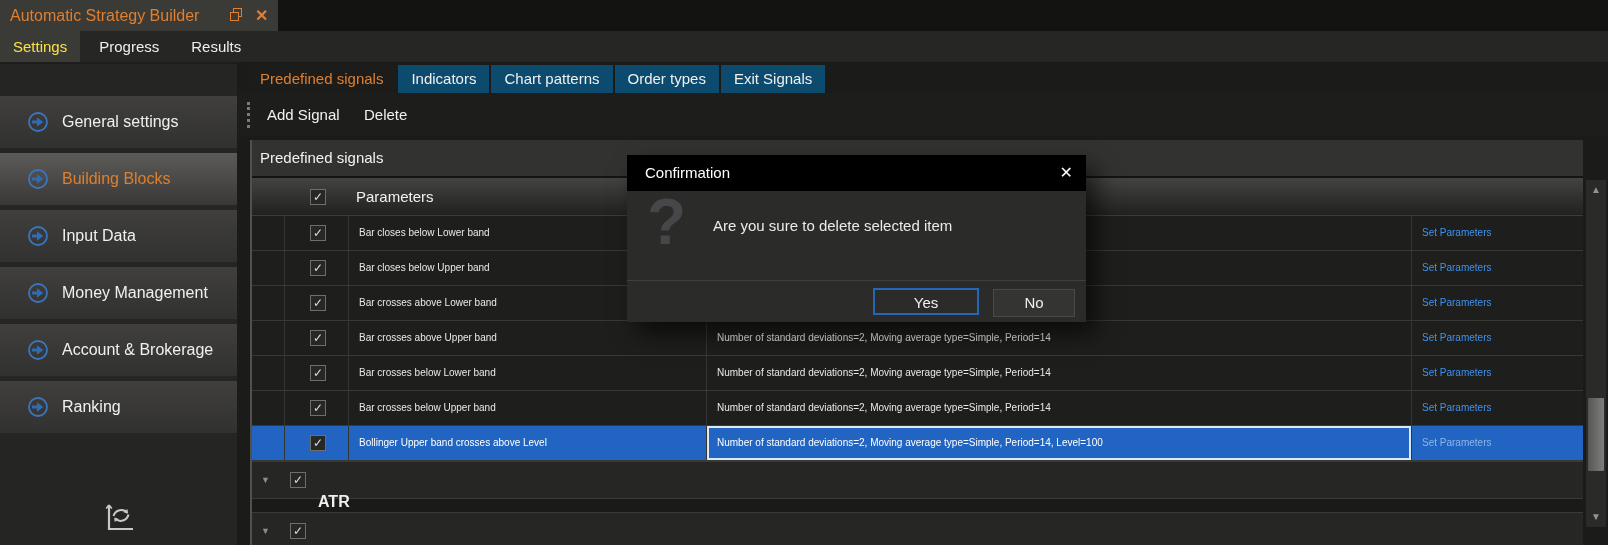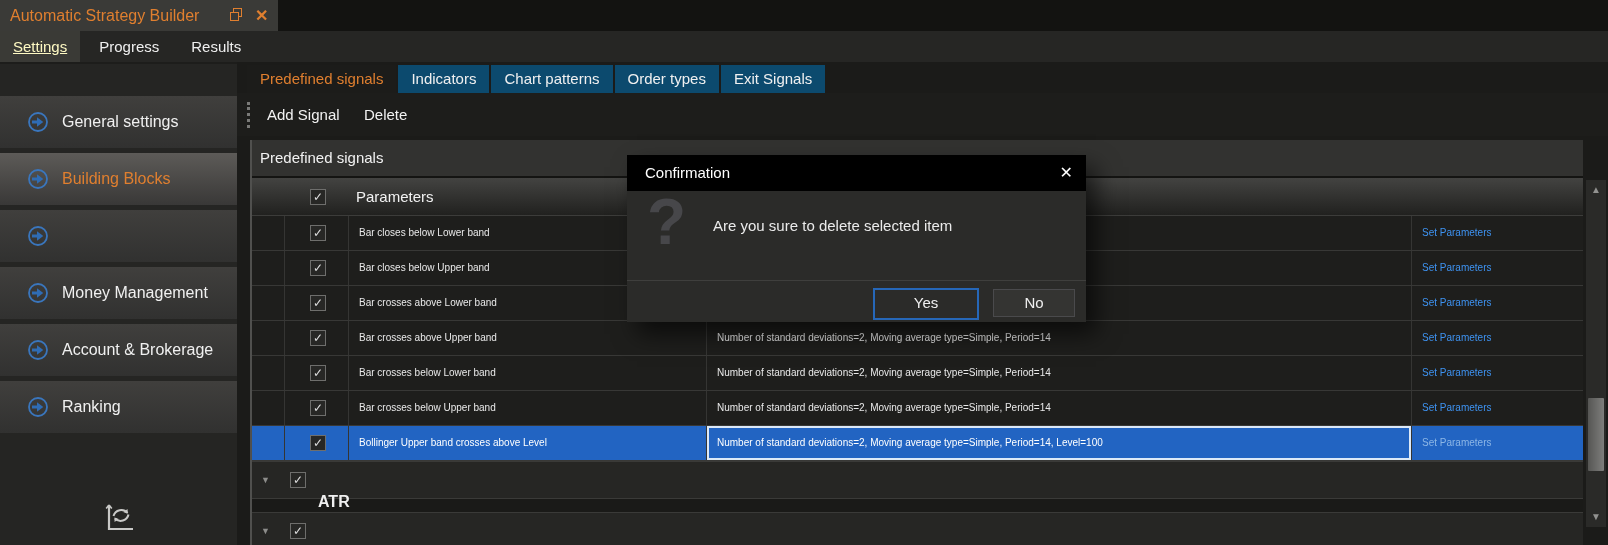--- a/index.html
+++ b/index.html
@@ -11,21 +11,21 @@
   .title-tab { position:absolute; left:0; top:0; width:278px; height:31px; background:#3a3a37; }
   .title-text { position:absolute; left:10px; top:0; line-height:31px; font-size:16px; color:#e07f2f; white-space:nowrap;text-align:center; }
   .restore-icon { position:absolute; left:230px; top:8px; width:14px; height:14px; }
   .restore-icon .sq1 { position:absolute; left:3px; top:0; width:9px; height:9px; border:1.5px solid #e07f2f; }
   .restore-icon .sq2 { position:absolute; left:0; top:4px; width:9px; height:9px; border:1.5px solid #e07f2f; background:#3a3a37; }
   .win-close { position:absolute; left:255px; top:0; line-height:31px; font-size:16px; color:#e07f2f; font-weight:bold; }
 
   
   .menubar { position:absolute; left:0; top:31px; width:1608px; height:31px; background:#262624; display:flex; }
   .apptab { padding:0 13px; line-height:31px; font-size:15px; color:#efefef; margin-right:6px; }
-  .apptab.active { background:#3a3a36; color:#fef9c3;text-decoration:underline; }
+  .apptab.active { background:#3a3a36; color:#fde047; }
 
   
   .sidebar { position:absolute; left:0; top:62px; width:237px; height:483px; background:#252523; border-top:2px solid #1d1d1b; }
   .side-item { position:relative; height:52px; margin-bottom:5px; background:linear-gradient(180deg,#403f3d,#313130); }
   .side-item:first-child { margin-top:32px; }
   .side-item.active { background:linear-gradient(180deg,#5d5b58,#393837); }
   .side-icon { position:absolute; left:27px; top:15px; width:22px; height:22px; }
   .side-label { position:absolute; left:62px; top:0; line-height:52px; font-size:16px; color:#f0f0f0; white-space:nowrap; }
   .side-item.active .side-label { color:#e07f2f; }
   .reset-icon { position:absolute; left:100px; top:435px; width:36px; height:36px; }
@@ -79,21 +79,21 @@
 
   
   .modal { position:absolute; left:627px; top:155px; width:459px; height:167px; background:#2b2b29; box-shadow:10px 12px 22px rgba(0,0,0,0.6); z-index:50; }
   .modal-title { height:36px; background:#000000; color:#ffffff; font-size:15px; line-height:36px; padding-left:18px; }
   .modal-close { position:absolute; right:13px; top:0; line-height:36px; font-size:16px; color:#ffffff; }
   .modal-body { position:relative; height:89px; }
   .qmark { position:absolute; left:20px; top:-6px; font-size:64px; font-weight:bold; color:#47474a; }
   .modal-msg { position:absolute; left:86px; top:26px; font-size:15px; color:#ebebeb; white-space:nowrap; }
   .modal-footer { position:absolute; left:0; bottom:0; width:459px; height:42px; border-top:1px solid #3f3f3d; }
   .btn { position:absolute; font-size:15px; color:#f0f0f0; text-align:center; }
-  .btn-yes { left:246px; top:7px; width:106px; height:32px; line-height:26px; background:#2b2b29; border:2px solid #2667b8; }
+  .btn-yes { left:246px; top:7px; width:106px; height:27px; line-height:26px; background:#2b2b29; border:2px solid #2667b8; }
   .btn-no  { left:366px; top:8px; width:82px; height:28px; line-height:26px; background:#343432; border:1px solid #4a4a4c; }
 </style>
 </head>
 <body>
 
 <div class="titlebar">
   <div class="title-tab">
     <span class="title-text">Automatic Strategy Builder</span>
     <span class="restore-icon">
         <span class="sq1"></span>
@@ -122,20 +122,21 @@
         <circle cx="11" cy="11" r="9" fill="none" stroke="#3a76bd" stroke-width="1.8"></circle>
         <path d="M5 9.6 h5 v-3.4 l6.3 4.8 -6.3 4.8 v-3.4 h-5 z" fill="#2f6cb4"></path>
       </svg>
     <span class="side-label">Building Blocks</span>
   </div>
   <div class="side-item">
     <svg class="side-icon" viewBox="0 0 22 22">
         <circle cx="11" cy="11" r="9" fill="none" stroke="#3a76bd" stroke-width="1.8"></circle>
         <path d="M5 9.6 h5 v-3.4 l6.3 4.8 -6.3 4.8 v-3.4 h-5 z" fill="#2f6cb4"></path>
       </svg>
+    <span class="side-label">Input Data</span>
   </div>
   <div class="side-item">
     <svg class="side-icon" viewBox="0 0 22 22">
         <circle cx="11" cy="11" r="9" fill="none" stroke="#3a76bd" stroke-width="1.8"></circle>
         <path d="M5 9.6 h5 v-3.4 l6.3 4.8 -6.3 4.8 v-3.4 h-5 z" fill="#2f6cb4"></path>
       </svg>
     <span class="side-label">Money Management</span>
   </div>
   <div class="side-item">
     <svg class="side-icon" viewBox="0 0 22 22">

